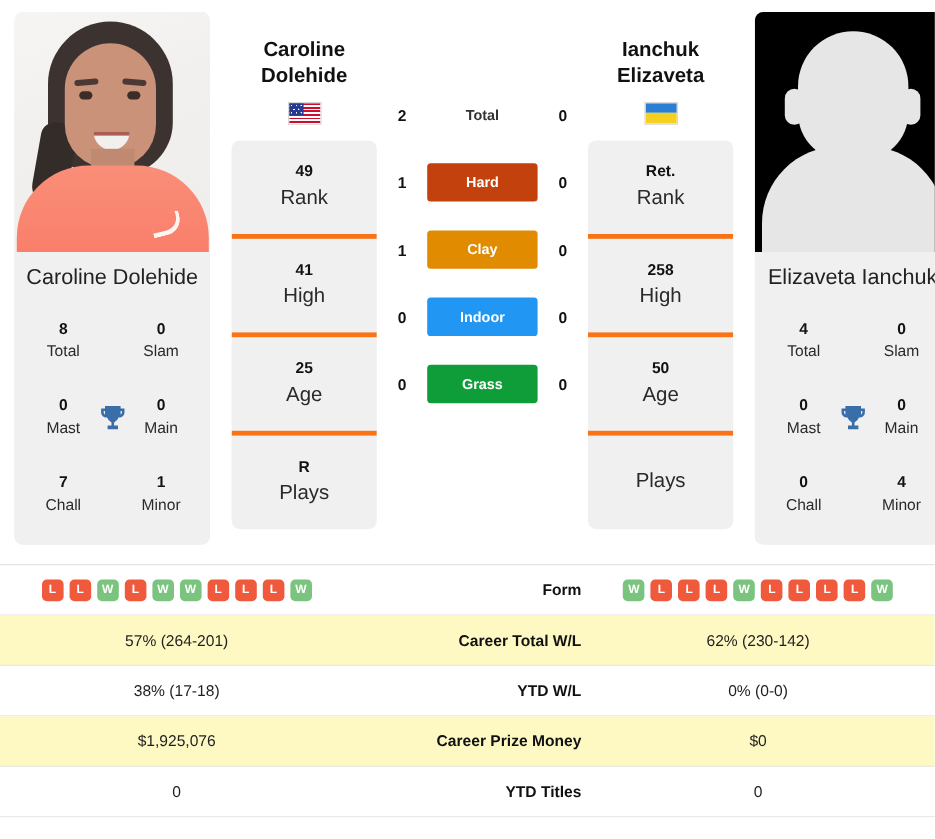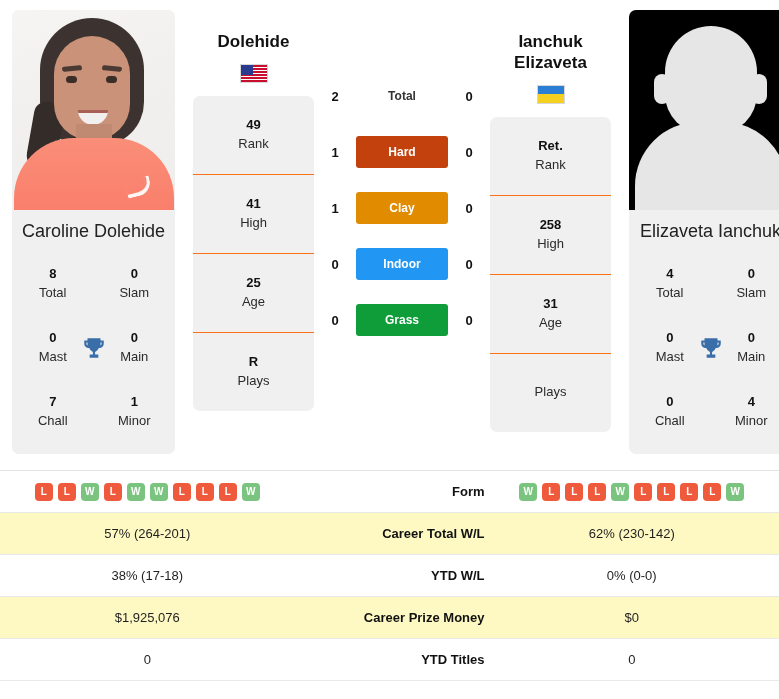--- a/index.html
+++ b/index.html
@@ -207,26 +207,26 @@
     background: #f0f0f0;
     border-radius: 7px;
     overflow: hidden;
   }
   .info-item {
     height: 78px;
     display: flex;
     flex-direction: column;
     align-items: center;
     justify-content: center;
-    border-bottom: 1px solid #f97316;
+    border-bottom: 4px solid #f97316;
     line-height: 1.45;
   }
   .info-item:last-child { border-bottom: none; }
   .info-val { font-size: 13px; font-weight: bold; color: #111; }
-  .info-lbl { font-size: 13px; color: #2a2a2a; }
+  .info-lbl { font-size: 17px; color: #2a2a2a; }
 
   
   .h2h {
     flex: 1 1 auto;
     padding-top: 58px;
   }
   .h2h-row {
     display: flex;
     align-items: center;
     justify-content: center;
@@ -349,20 +349,21 @@
             <div class="stat-val">1</div>
             <div class="stat-lbl">Minor</div>
           </div>
         </div>
       </div>
     </div>
   </div>
 
   <div class="info-col">
     <div class="pname">
+      <div>Caroline</div>
       <div>Dolehide</div>
     </div>
     <div class="flag-wrap">
       <div class="flag flag-us">
         <div class="stripes"></div>
           <div class="canton"></div>
       </div>
     </div>
     <div class="info-card">
       <div class="info-item">
@@ -426,21 +427,21 @@
     <div class="info-card">
       <div class="info-item">
         <div class="info-val">Ret.</div>
         <div class="info-lbl">Rank</div>
       </div>
       <div class="info-item">
         <div class="info-val">258</div>
         <div class="info-lbl">High</div>
       </div>
       <div class="info-item">
-        <div class="info-val">31</div>
+        <div class="info-val">50</div>
         <div class="info-lbl">Age</div>
       </div>
       <div class="info-item">
         <div class="info-val"></div>
         <div class="info-lbl">Plays</div>
       </div>
     </div>
   </div>
 
   <div class="player-col">

